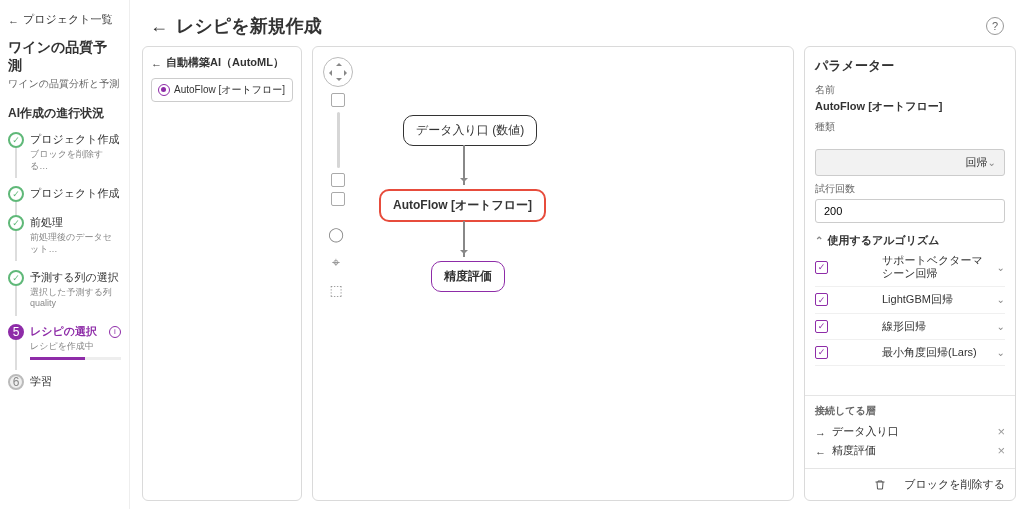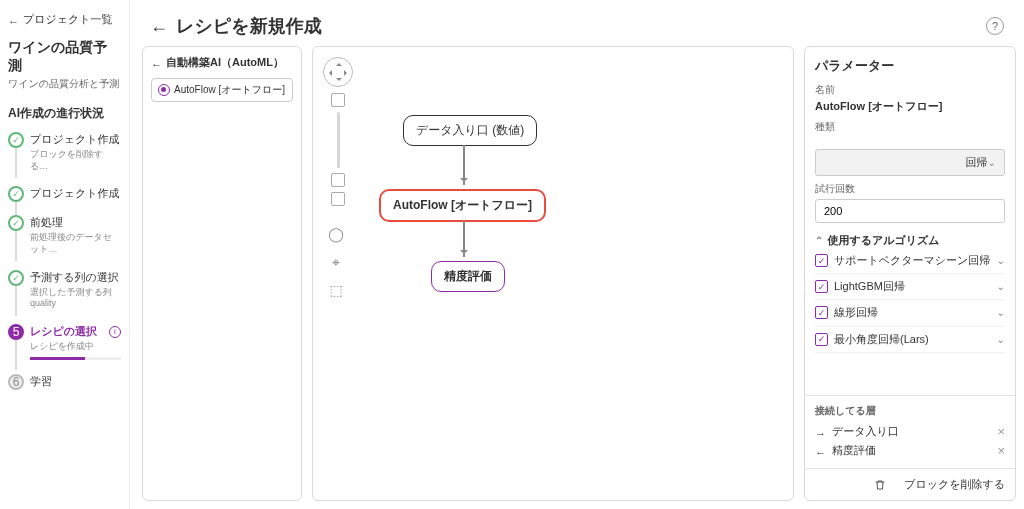--- a/index.html
+++ b/index.html
@@ -62,21 +62,21 @@
 .params { width: 212px; border: 1px solid #dadada; border-radius: 6px; background: #fff; display: flex; flex-direction: column; overflow: hidden; margin-right: 8px; }
 .params-scroll { padding: 10px; flex: 1; overflow-y: auto; }
 .params h3 { font-size: 13px; font-weight: bold; margin-bottom: 8px; }
 .p-label { font-size: 10px; color: #666; margin-top: 6px; }
 .p-value { font-size: 11px; font-weight: bold; margin-top: 2px; }
 .p-select { width: 100%; padding: 5px 8px; border: 1px solid #ccc; background: #f2f2f2; border-radius: 3px; font-size: 11px; margin-top: 15px; display: flex; justify-content: flex-end; align-items: center; }
 .p-input { width: 100%; padding: 5px 8px; border: 1px solid #ccc; border-radius: 3px; font-size: 11px; margin-top: 3px; }
 .algo-head { font-size: 11px; font-weight: bold; margin-top: 10px; display: flex; align-items: center; gap: 4px; }
 .algo-item { display: flex; align-items: center; gap: 6px; padding: 6px 0; border-bottom: 1px solid #f0f0f0; font-size: 11px; }
 .algo-chk { width: 13px; height: 13px; border: 1.5px solid #8e2ca8; border-radius: 2px; display: flex; align-items: center; justify-content: center; color: #8e2ca8; font-size: 9px; flex-shrink: 0; }
-.algo-name { flex: 1; line-height: 1.2; }
+.algo-name { flex: 1; line-height: 1.2; margin-left: 48px; }
 .chev { color: #888; font-size: 10px; }
 
 .conn-section { border-top: 1px solid #e5e5e5; padding: 8px 10px; }
 .conn-label { font-size: 10px; color: #666; margin-bottom: 4px; font-weight: bold; }
 .conn-row { display: flex; align-items: center; gap: 6px; font-size: 11px; padding: 2px 0; }
 .conn-x { margin-left: auto; color: #999; font-size: 13px; cursor: pointer; }
 .delete-row { border-top: 1px solid #e5e5e5; padding: 8px 10px; display: flex; align-items: center; justify-content: flex-end; gap: 18px; font-size: 11px; cursor: pointer; }
 .trash { width: 12px; height: 12px; }
 </style>
 </head>

